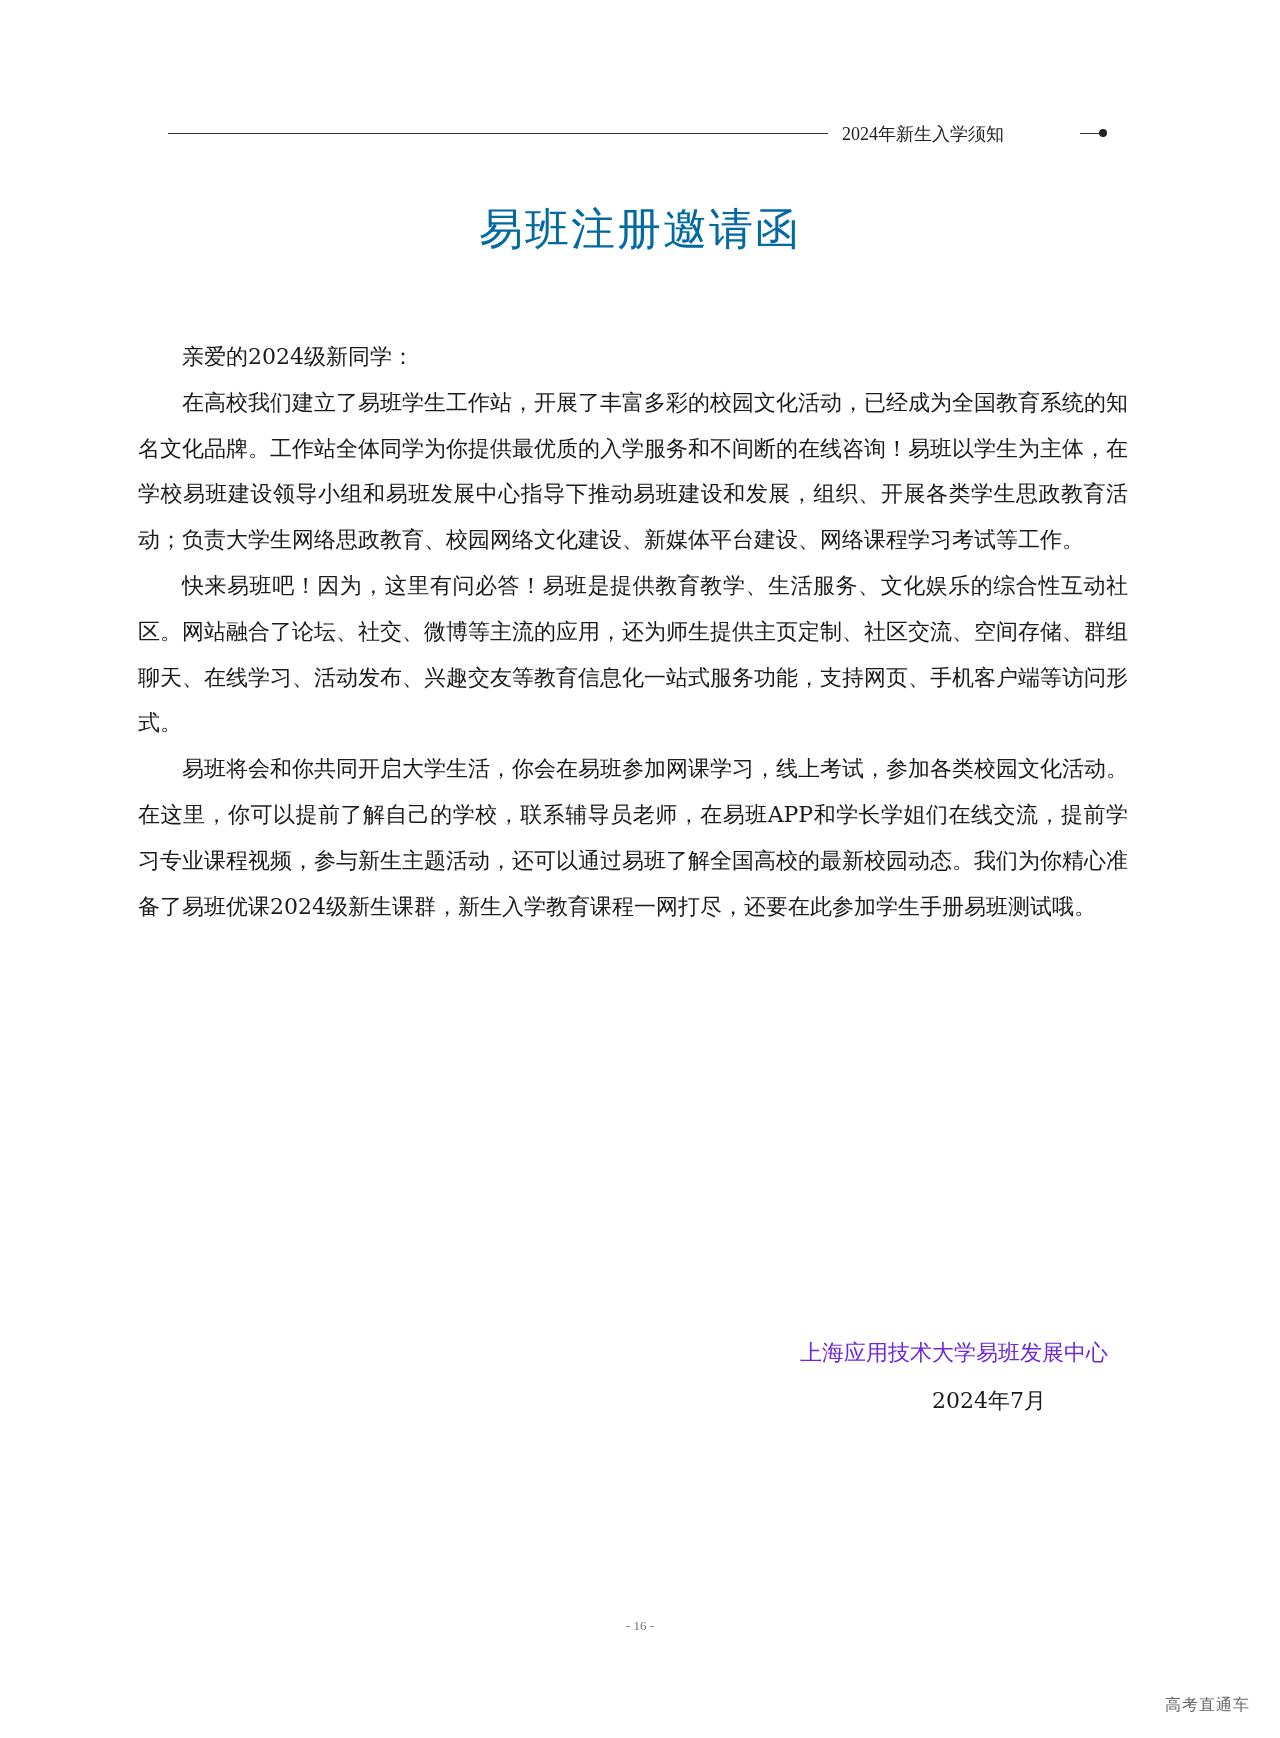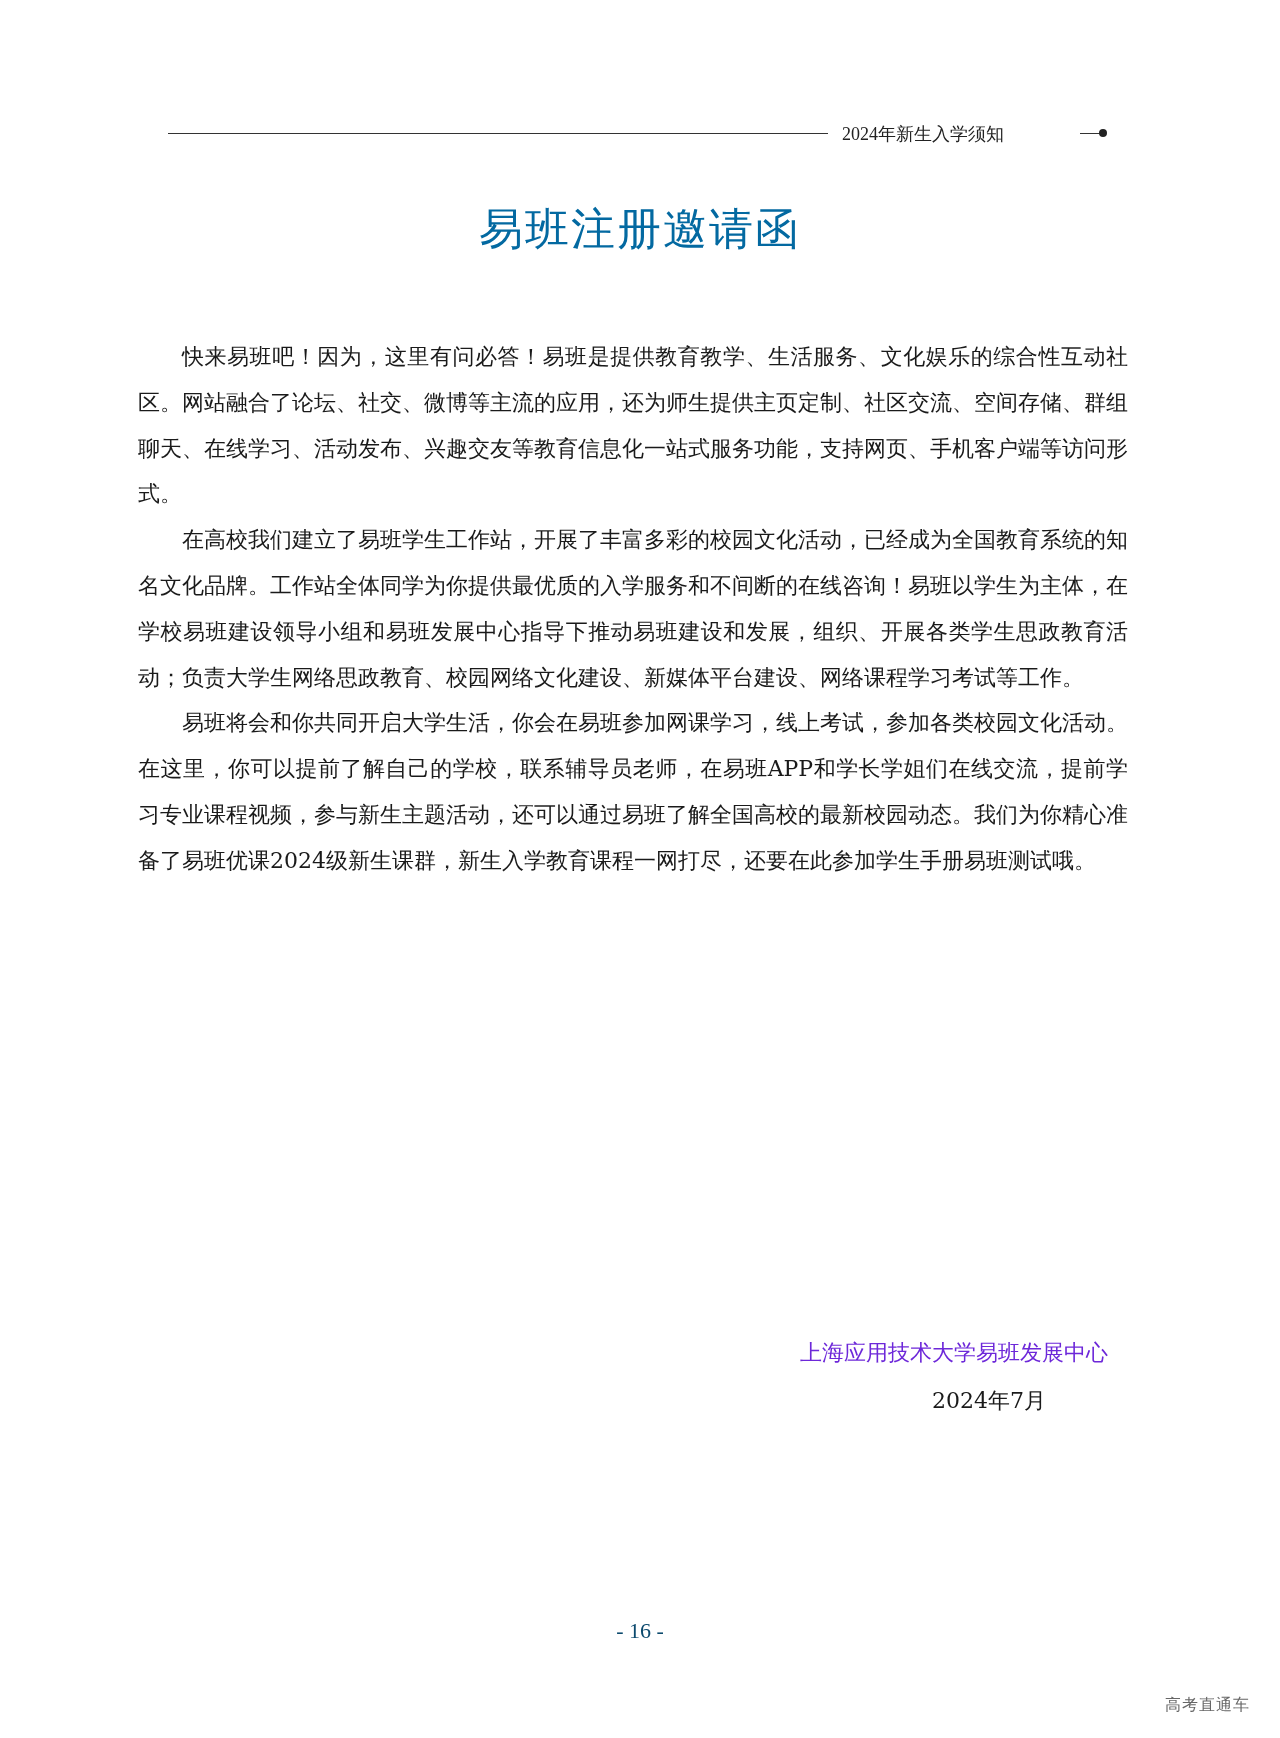--- a/index.html
+++ b/index.html
@@ -37,41 +37,42 @@
   .signature {
     position: absolute; right: 172px; top: 1338px; font-size: 22px; color: #6d28d9;
     white-space: nowrap;
   }
   .date {
     position: absolute; left: 932px; top: 1386px; font-size: 22px; color: #1a1a1a;
     white-space: nowrap;
   }
   .page-number {
     position: absolute; left: 0; width: 1280px; top: 1618px; text-align: center;
-    font-size: 22px; color: #0c4a6e;
+    font-size: 13px; color: #737373;
     font-family: "Liberation Serif", "DejaVu Serif", serif;
   }
   .watermark {
     position: absolute; right: 30px; top: 1695px; font-size: 16px; color: #666;
     font-family: "DejaVu Sans", "Liberation Sans", sans-serif; letter-spacing: 1px;
   }
 </style>
 </head>
 <body>
 
 <div class="header-rule"></div>
 <div class="header-text">2024年新生入学须知</div>
 <div class="header-tail"></div>
 <div class="header-dot"></div>
 
 <h1 class="title" style="margin:0;font-weight:normal;">易班注册邀请函</h1>
 
 <div class="body">
+  <p>亲爱的2024级新同学：</p>
+  <p>在高校我们建立了易班学生工作站，开展了丰富多彩的校园文化活动，已经成为全国教育系统的知名文化品牌。工作站全体同学为你提供最优质的入学服务和不间断的在线咨询！易班以学生为主体，在学校易班建设领导小组和易班发展中心指导下推动易班建设和发展，组织、开展各类学生思政教育活动；负责大学生网络思政教育、校园网络文化建设、新媒体平台建设、网络课程学习考试等工作。</p>
   <p>快来易班吧！因为，这里有问必答！易班是提供教育教学、生活服务、文化娱乐的综合性互动社区。网站融合了论坛、社交、微博等主流的应用，还为师生提供主页定制、社区交流、空间存储、群组聊天、在线学习、活动发布、兴趣交友等教育信息化一站式服务功能，支持网页、手机客户端等访问形式。</p>
-  <p>在高校我们建立了易班学生工作站，开展了丰富多彩的校园文化活动，已经成为全国教育系统的知名文化品牌。工作站全体同学为你提供最优质的入学服务和不间断的在线咨询！易班以学生为主体，在学校易班建设领导小组和易班发展中心指导下推动易班建设和发展，组织、开展各类学生思政教育活动；负责大学生网络思政教育、校园网络文化建设、新媒体平台建设、网络课程学习考试等工作。</p>
   <p>易班将会和你共同开启大学生活，你会在易班参加网课学习，线上考试，参加各类校园文化活动。在这里，你可以提前了解自己的学校，联系辅导员老师，在易班APP和学长学姐们在线交流，提前学习专业课程视频，参与新生主题活动，还可以通过易班了解全国高校的最新校园动态。我们为你精心准备了易班优课2024级新生课群，新生入学教育课程一网打尽，还要在此参加学生手册易班测试哦。</p>
 </div>
 
 <div class="signature">上海应用技术大学易班发展中心</div>
 <div class="date">2024年7月</div>
 
 <div class="page-number">- 16 -</div>
 <div class="watermark">高考直通车</div>
 
 </body></html>

